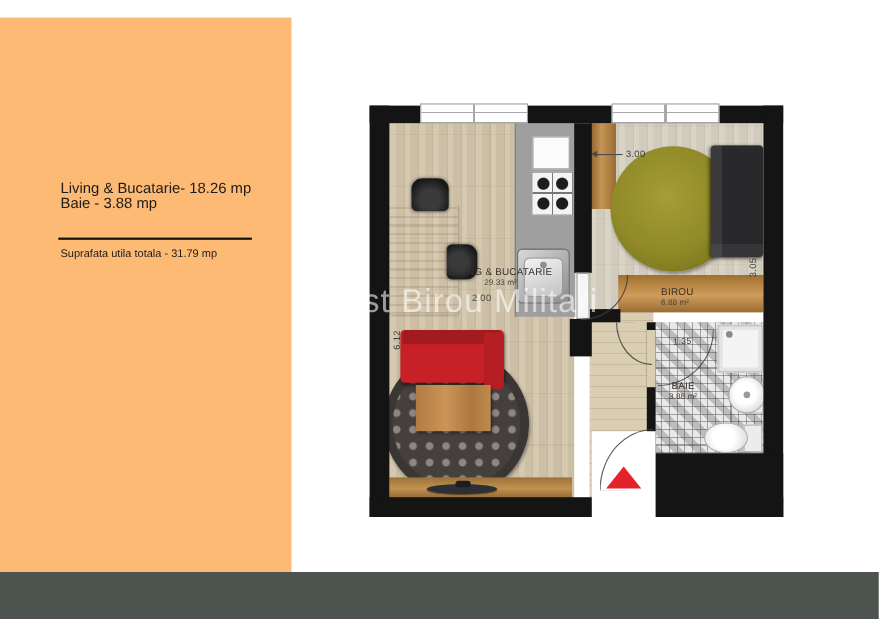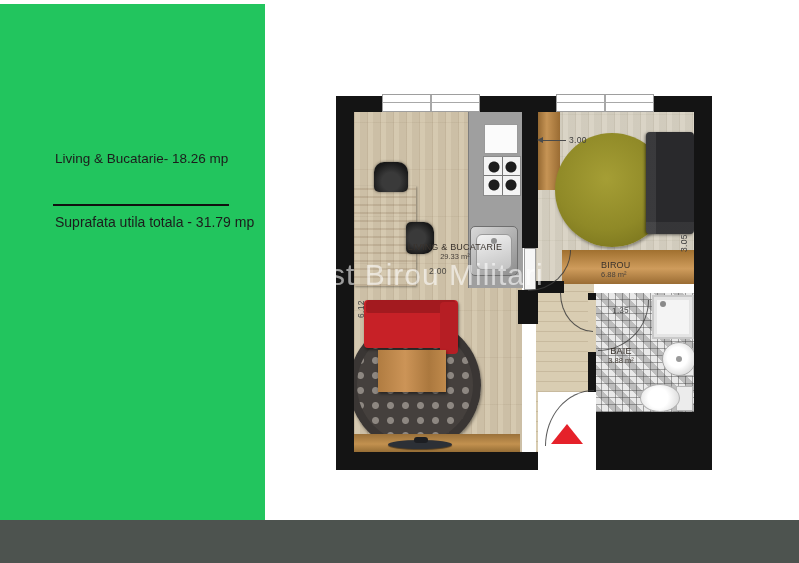--- a/index.html
+++ b/index.html
@@ -1,24 +1,24 @@
 <!DOCTYPE html>
 <html><head>
 <meta charset="utf-8">
 <style>
   html,body{margin:0;padding:0;background:#fff;}
   .page{position:relative;width:799px;height:563px;background:#ffffff;overflow:hidden;
         font-family:"Liberation Sans","DejaVu Sans",sans-serif;}
   .abs{position:absolute;}
 
   
-  .info-panel{left:0;top:4px;width:265px;height:522px;background:#22c55e;}
+  .info-panel{left:0;top:16px;width:265px;height:522px;background:#fdba74;}
   .area-block{left:55px;top:148px;width:200px;color:#1c1c1c;font-size:13.5px;line-height:14px;}
   .divider{left:53px;top:200px;width:176px;height:2px;background:#111;}
-  .total-line{left:55px;top:210px;width:210px;color:#1c1c1c;font-size:14px;}
+  .total-line{left:55px;top:210px;width:210px;color:#1c1c1c;font-size:10px;}
 
   
   .footer-bar{left:0;top:520px;width:799px;height:43px;background:#4d534f;}
 
   
   .living-floor{left:354px;top:112px;width:168px;height:340px;background:#d3c6ac;
     background-image:
       repeating-linear-gradient(90deg, rgba(255,255,255,.05) 0 6px, rgba(0,0,0,.035) 6px 13px),
       repeating-linear-gradient(90deg, rgba(110,85,55,.18) 0 1px, transparent 1px 13px),
       repeating-linear-gradient(0deg, rgba(110,85,55,.07) 0 1px, transparent 1px 47px);}
@@ -175,20 +175,21 @@
     font-size:30px;letter-spacing:1px;font-weight:400;white-space:nowrap;}
 </style>
 </head>
 <body>
 
 <div class="page">
 
   <div class="abs info-panel">
     <div class="abs area-block">
       <div>Living &amp; Bucatarie- 18.26 mp</div>
+      <div>Baie - 3.88 mp</div>
     </div>
     <div class="abs divider"></div>
     <div class="abs total-line">Suprafata utila totala - 31.79 mp</div>
   </div>
 
   <div>
 
     <div class="abs living-floor"></div>
     <div class="abs birou-floor"></div>
     <div class="abs hall-floor"></div>

